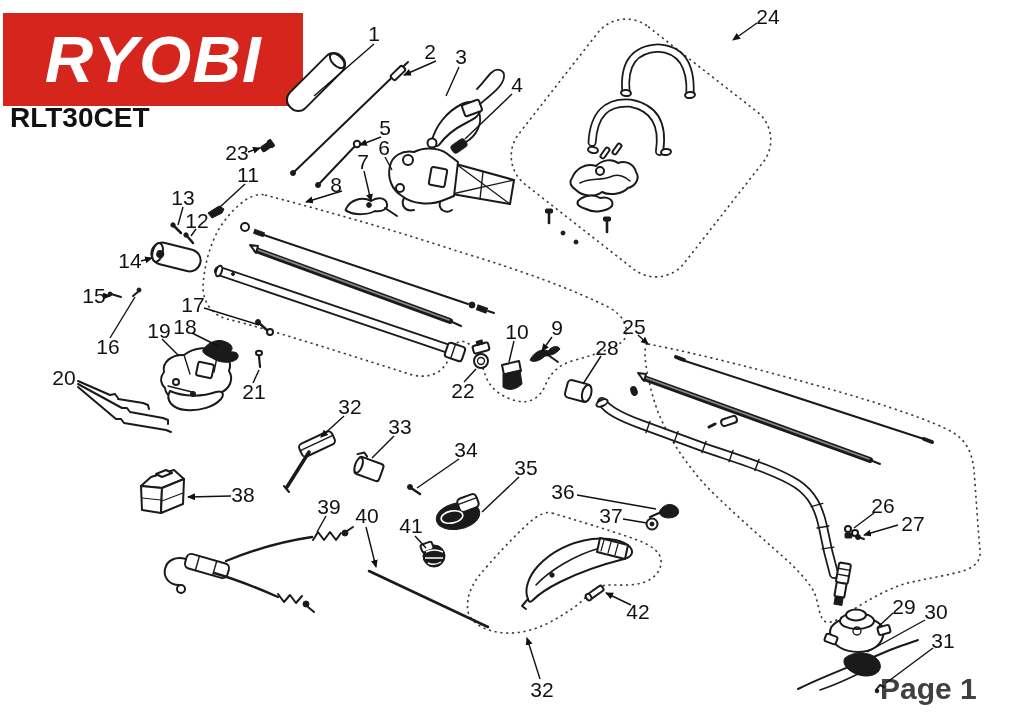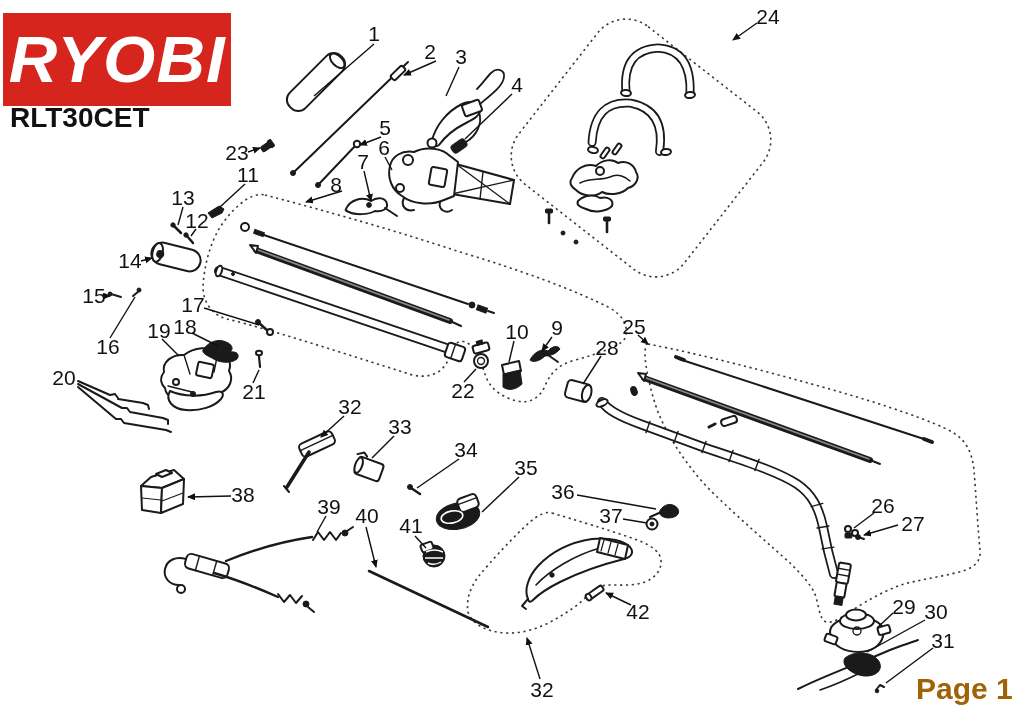--- a/index.html
+++ b/index.html
@@ -1,23 +1,23 @@
 <!DOCTYPE html>
 <html><head>
 <meta charset="utf-8">
 <style>
   html,body{margin:0;padding:0;background:#fff;}
   .page{position:relative;width:1024px;height:713px;background:#fff;overflow:hidden;
         font-family:"Liberation Sans", sans-serif;}
-  .logo{position:absolute;left:3px;top:13px;width:228px;height:93px;
+  .logo{position:absolute;left:3px;top:13px;width:300px;height:93px;
         display:flex;align-items:center;justify-content:center;}
   .logo span{color:#fff;font-style:italic;font-weight:bold;font-size:64px;
         letter-spacing:1px;transform:scaleX(1.05);}
   .model{position:absolute;left:10px;top:102px;font-size:28px;font-weight:bold;color:#111;}
-  .pagenum{position:absolute;left:916px;top:672px;font-size:30px;font-weight:bold;color:#a16207;}
+  .pagenum{position:absolute;left:880px;top:672px;font-size:30px;font-weight:bold;color:#404040;}
   svg{position:absolute;left:0;top:0;}
   .ln{stroke:#1a1a1a;fill:none;stroke-width:2;stroke-linecap:round;stroke-linejoin:round;}
   .fw{stroke:#1a1a1a;fill:#fff;stroke-width:2;stroke-linejoin:round;}
   .fb{stroke:#1a1a1a;fill:#1a1a1a;stroke-width:1;}
   .reg{fill:none;stroke:#3a3a3a;stroke-width:1.6;stroke-dasharray:2.2 3.6;}
   .ldr{stroke:#111;stroke-width:1.4;fill:none;}
   .lbl{font-family:"Liberation Sans",sans-serif;font-size:21px;fill:#111;text-anchor:middle;}
 </style>
 </head>
 <body>

